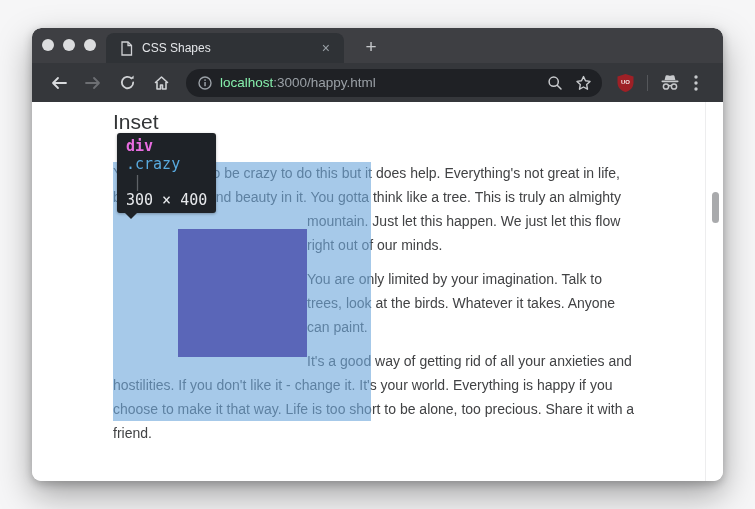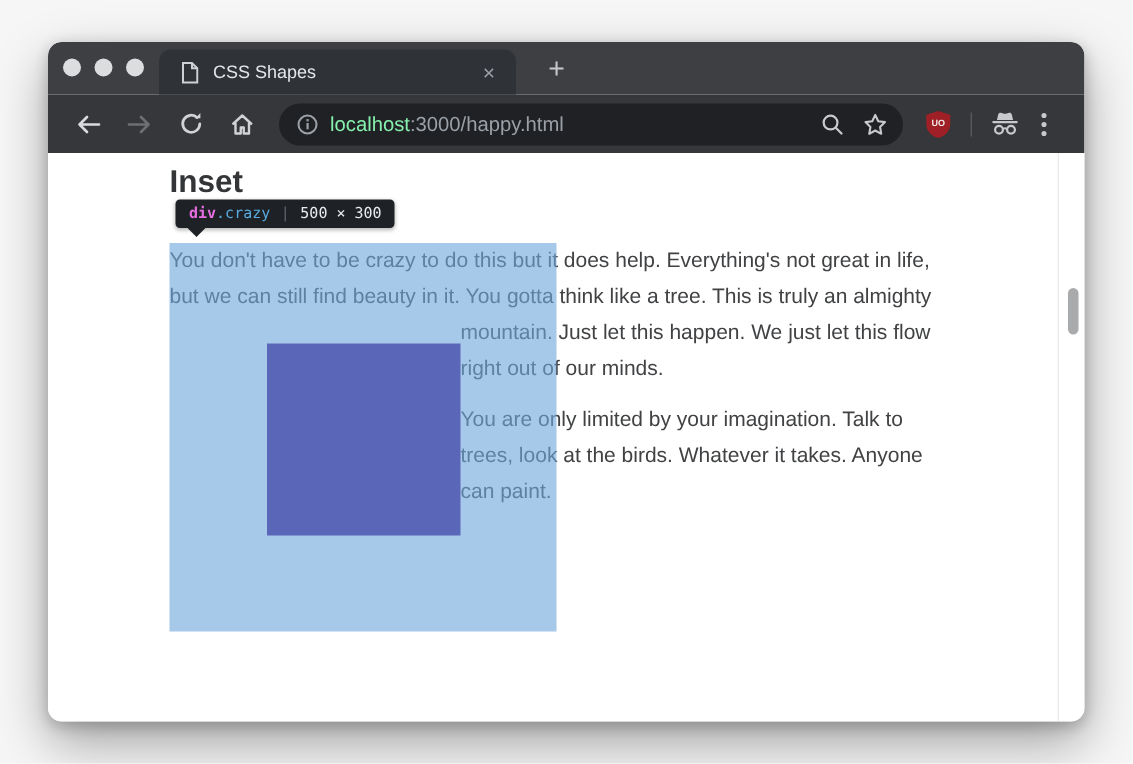--- a/index.html
+++ b/index.html
@@ -66,21 +66,21 @@
   .ext-btn { width: 26px; height: 26px; display: flex; align-items: center; justify-content: center; }
 
   
   .content {
     position: relative; height: 379px; background: #ffffff;
     border-radius: 0 0 9px 9px; overflow: hidden;
   }
 
   .page-heading {
     position: absolute; left: 81px; top: 8px;
-    font-size: 21px; font-weight: bold; color: #333537;
+    font-size: 21px; font-weight: normal; color: #333537;
   }
 
   .article {
     position: absolute; left: 81px; top: 59px; width: 522px;
     font-size: 14px; line-height: 24px; color: #414244;
   }
   .article p { margin: 0 0 10px 0; }
   .shape-float {
     float: left; width: 258px; height: 259px;
     shape-outside: inset(67px 64px 64px 65px);
@@ -92,23 +92,24 @@
     background: rgba(111,168,220,.62); pointer-events: none; z-index: 3;
   }
   .hl-shape {
     position: absolute; left: 146px; top: 127px; width: 129px; height: 128px;
     background: #5a66b8; pointer-events: none; z-index: 4;
   }
 
   .inspect-tip {
     position: absolute; left: 85px; top: 31px; z-index: 6;
     background: #1e2227; border-radius: 3px; padding: 4px 9px;
-    font-family: "DejaVu Sans Mono", monospace; font-size: 10px;
+    font-family: "DejaVu Sans Mono", monospace; font-size: 15px;
     display: flex; align-items: flex-start; white-space: nowrap;
     box-shadow: 0 1px 3px rgba(0,0,0,.3);
+    flex-direction: column;
   }
   .inspect-tip::after {
     content: ""; position: absolute; left: 8px; bottom: -6px;
     border-left: 6px solid transparent; border-right: 6px solid transparent;
     border-top: 6px solid #1e2227;
   }
   .tip-tag { color: #e86de0; font-weight: bold; }
   .tip-class { color: #58aadf; }
   .tip-sep { color: #5f6368; margin: 0 7px; }
   .tip-dims { color: #e8eaed; }
@@ -214,29 +215,30 @@
   </div>
 
   <div class="content">
 
     <h2 class="page-heading">Inset</h2>
 
     <div class="article">
       <div class="shape-float"></div>
       <p>You don't have to be crazy to do this but it does help. Everything's not great in life, but we can still find beauty in it. You gotta think like a tree. This is truly an almighty mountain. Just let this happen. We just let this flow right out of our minds.</p>
       <p>You are only limited by your imagination. Talk to trees, look at the birds. Whatever it takes. Anyone can paint.</p>
+      <p>It's a good way of getting rid of all your anxieties and hostilities. If you don't like it - change it. It's your world. Everything is happy if you choose to make it that way. Life is too short to be alone, too precious. Share it with a friend.</p>
     </div>
 
     <div class="hl-box"></div>
     <div class="hl-shape"></div>
 
     <div class="inspect-tip">
       <span class="tip-tag">div</span>
         <span class="tip-class">.crazy</span>
       <span class="tip-sep">|</span>
-      <span class="tip-dims">500 × 300</span>
+      <span class="tip-dims">300 × 400</span>
     </div>
 
     <div class="scroll-track-line"></div>
     <div class="scroll-thumb"></div>
   </div>
 
 </div>
 
 </body></html>

